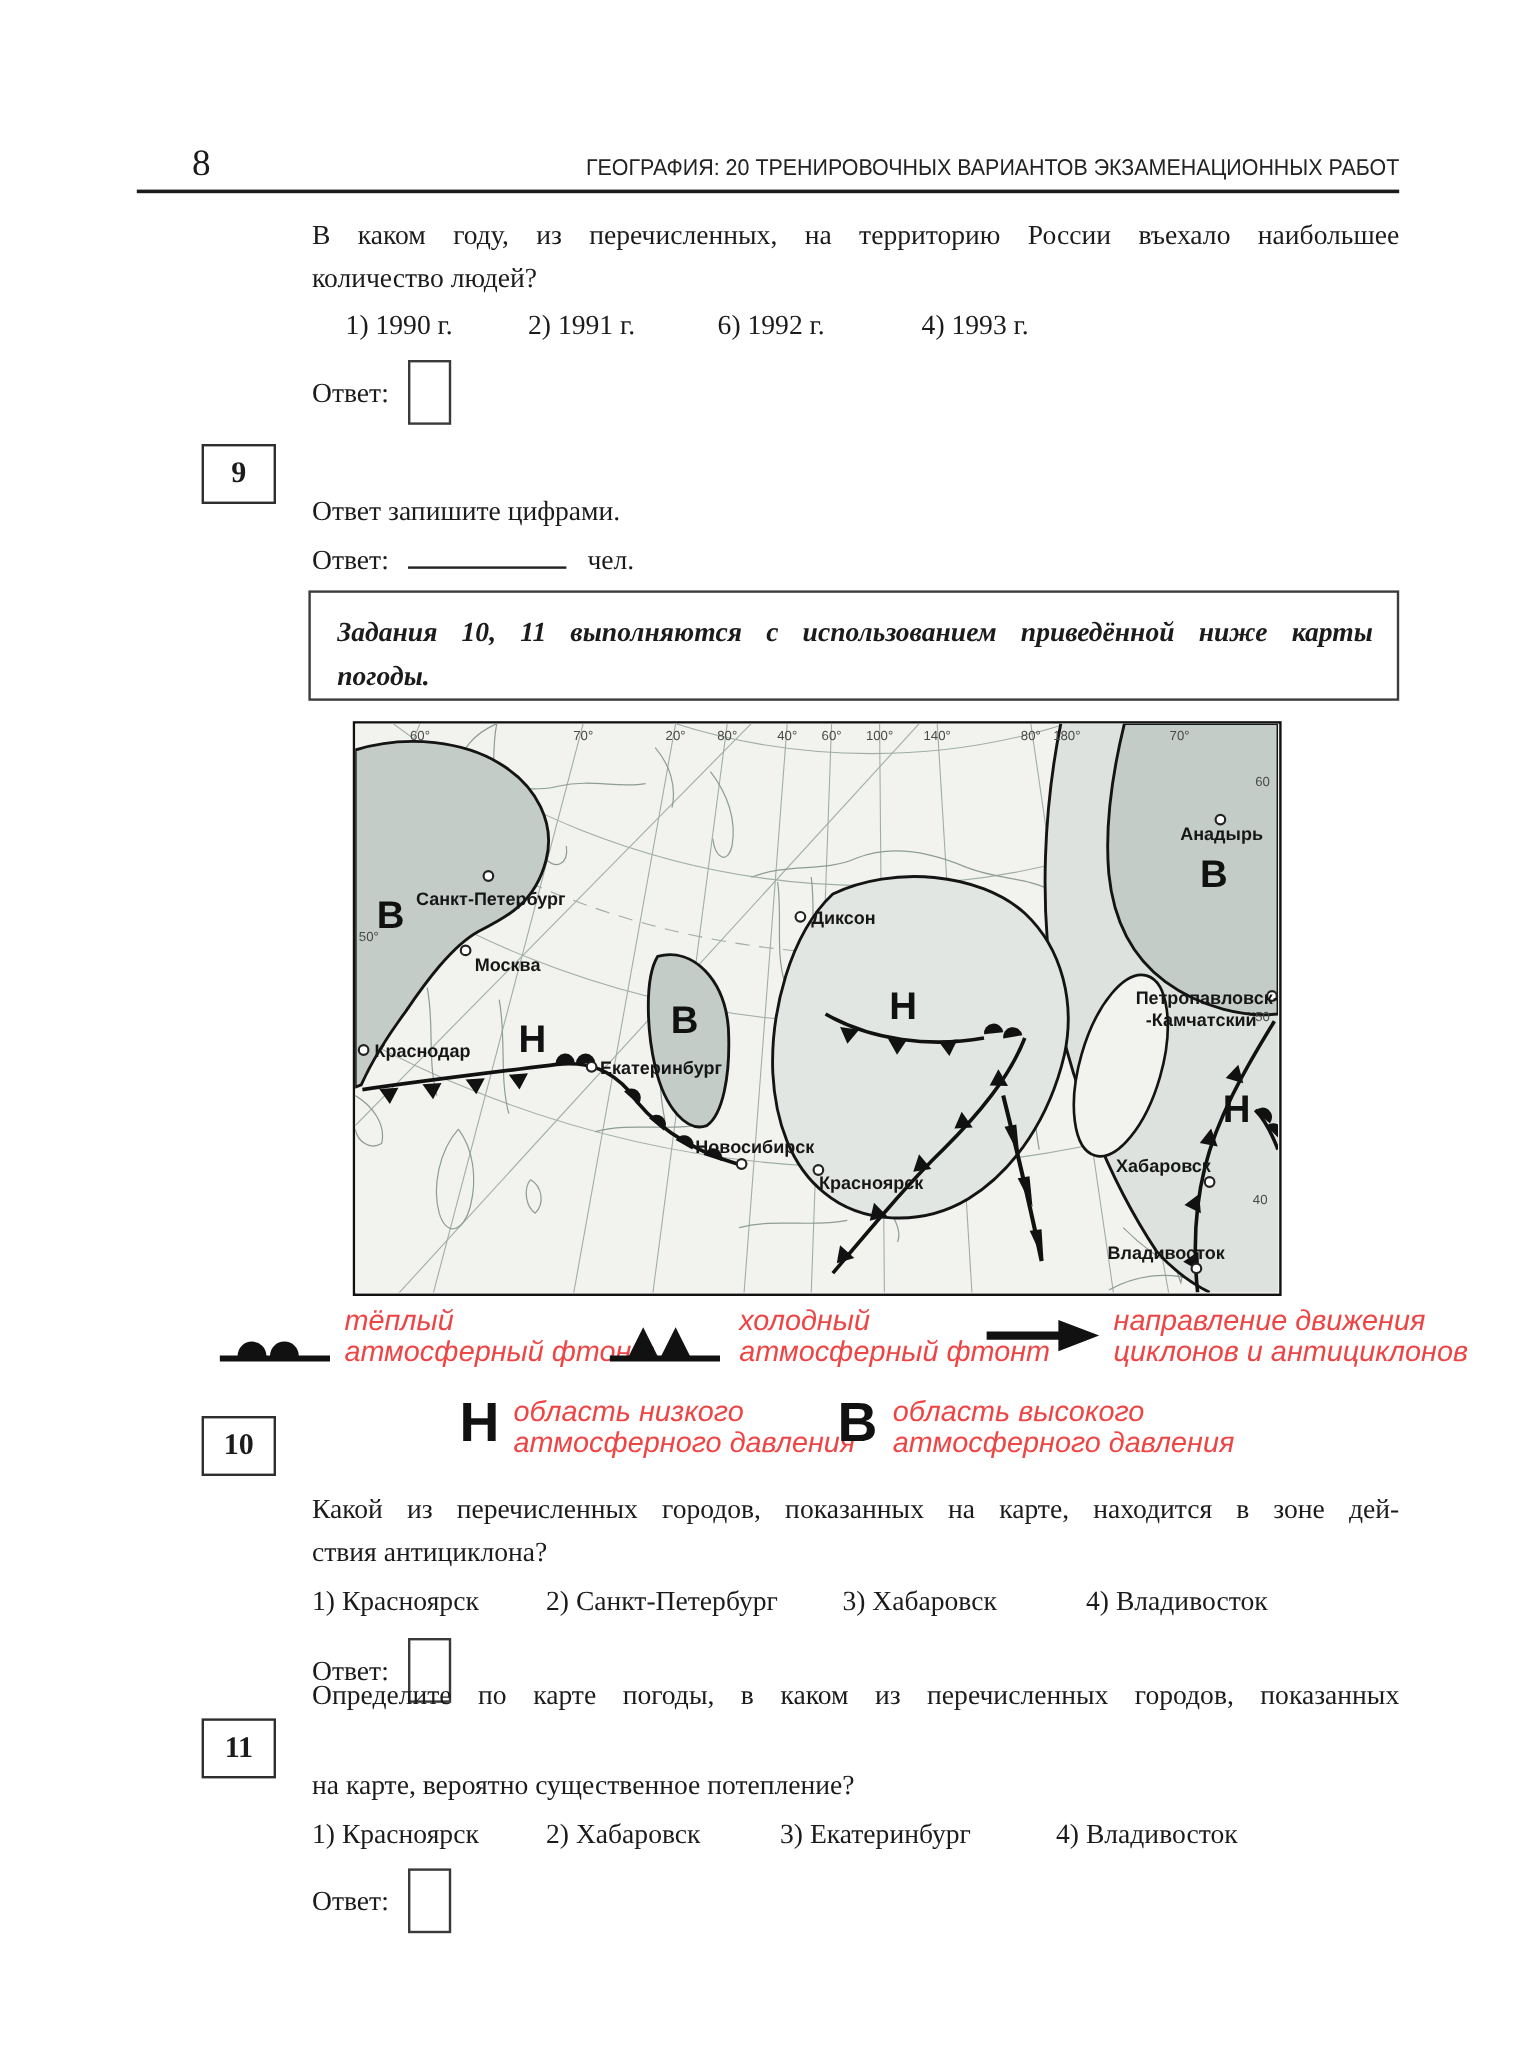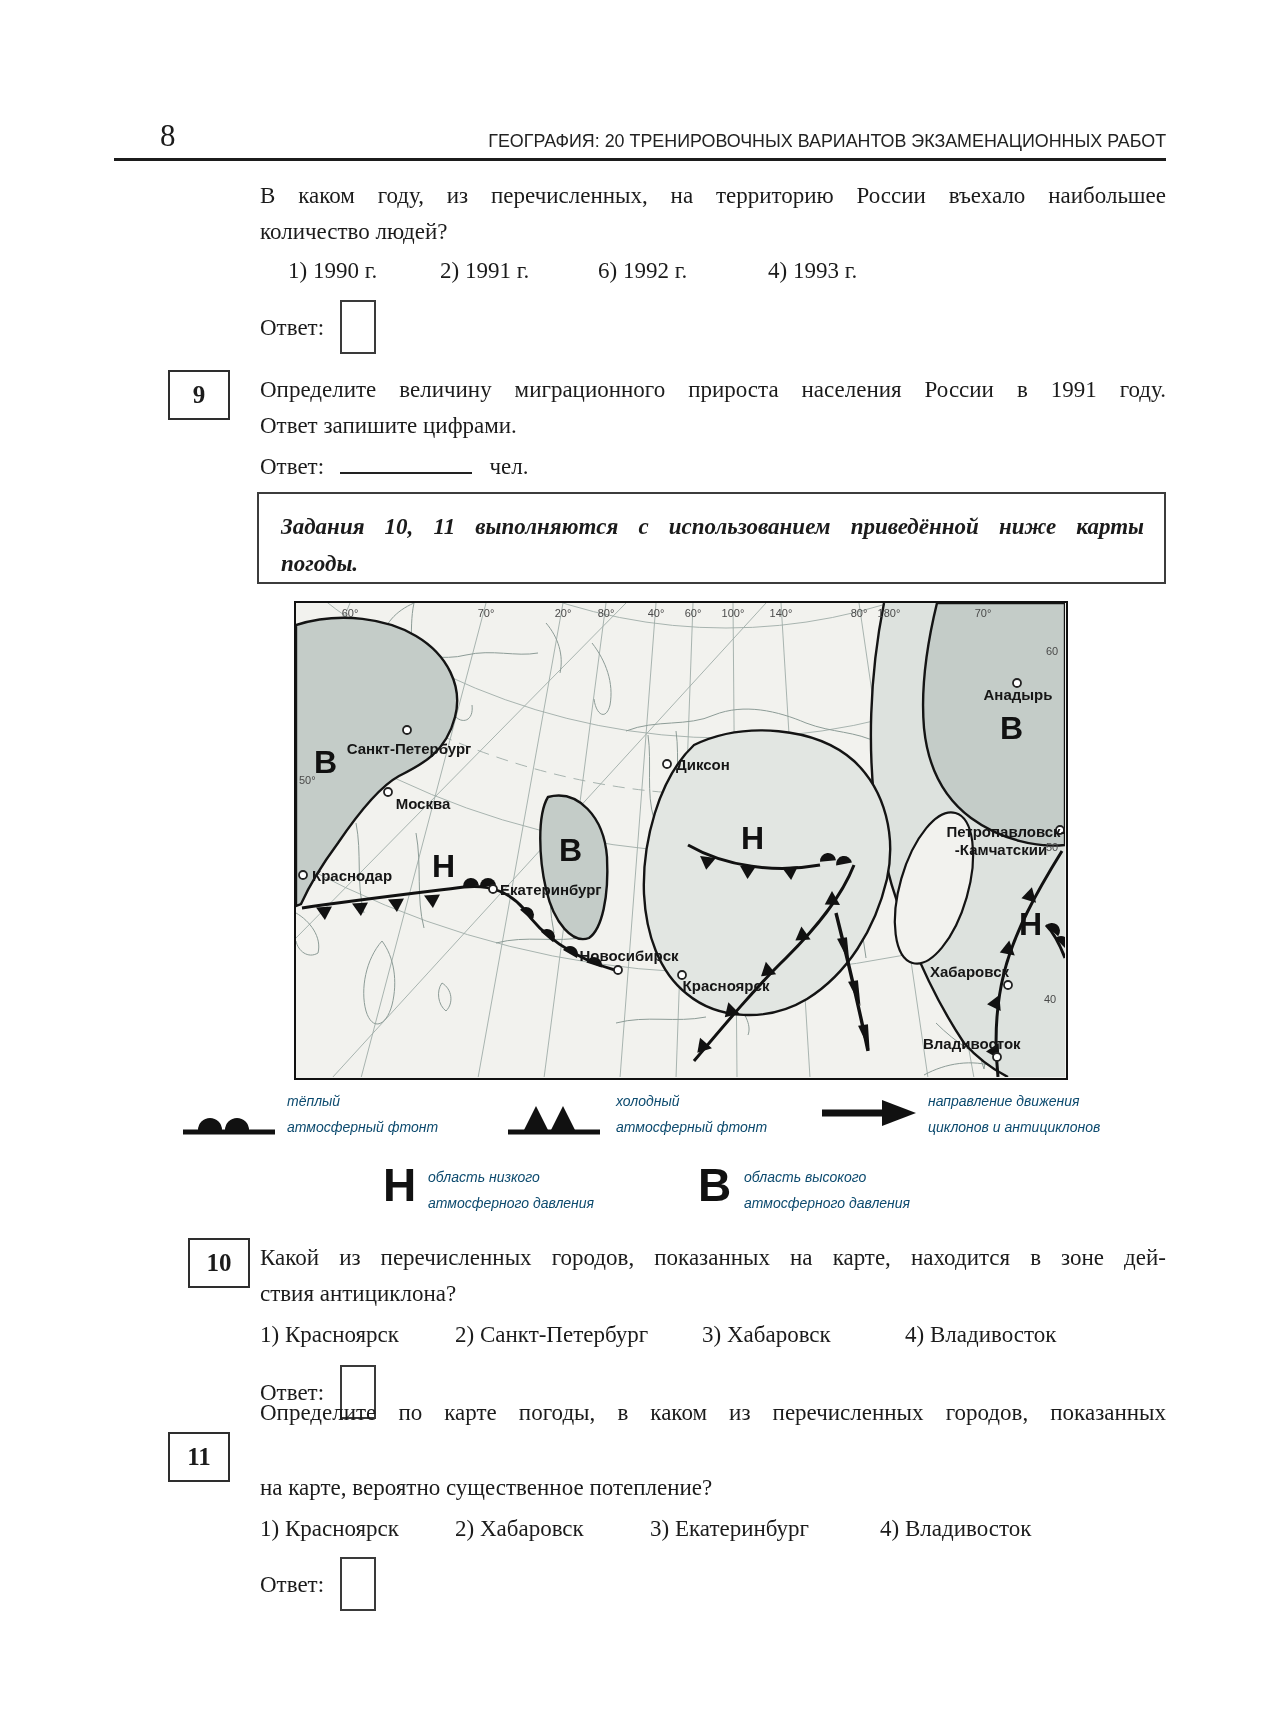--- a/index.html
+++ b/index.html
@@ -20,21 +20,21 @@
   .ansbox{width:32px;height:50px;border:2px solid #3a3a3a;background:#fff;}
   .numbox{left:168px;width:58px;height:46px;border:2px solid #2e2e2e;
           text-align:center;line-height:46px;font-size:25px;font-weight:bold;}
   .blank{display:inline-block;width:132px;border-bottom:2px solid #222;height:20px;}
   
   .notebox{left:257px;top:492px;width:909px;height:92px;border:2px solid #3c3c3c;box-sizing:border-box;
            padding:14px 20px 0 22px;font-size:23px;line-height:37px;font-style:italic;font-weight:bold;}
   
   .mapframe{left:294px;top:601px;width:774px;height:479px;border:2.5px solid #111;box-sizing:border-box;background:#f2f2ee;}
   
-  .leglabel{font-family:"Liberation Sans",sans-serif;font-style:italic;font-size:14px;line-height:26px;color:#0c4a6e;}
+  .leglabel{font-family:"Liberation Sans",sans-serif;font-style:italic;font-size:24px;line-height:26px;color:#ef4444;}
   .legletter{font-family:"Liberation Sans",sans-serif;font-weight:bold;font-size:46px;color:#111;}
 </style>
 </head>
 <body>
 
 <div class="page">
 
   <div class="abs pagenum">8</div>
   <div class="abs headtitle">ГЕОГРАФИЯ: 20 ТРЕНИРОВОЧНЫХ ВАРИАНТОВ ЭКЗАМЕНАЦИОННЫХ РАБОТ</div>
   <div class="abs headrule"></div>
@@ -44,21 +44,20 @@
   <div class="abs optrow" style="top:258px;height:30px;">
     <span class="opt" style="left:0px;margin-left:28px;">1) 1990 г.</span>
     <span class="opt" style="left:180px;">2) 1991 г.</span>
     <span class="opt" style="left:338px;">6) 1992 г.</span>
     <span class="opt" style="left:508px;">4) 1993 г.</span>
   </div>
   <div class="abs anslabel" style="left:260px;top:315px;">Ответ:</div>
   <div class="abs ansbox" style="left:340px;top:300px;"></div>
 
   <div class="abs numbox" style="top:370px;">9</div>
-  <div class="abs qtext just" style="top:372px;">Определите величину миграционного прироста населения России в 1991 году.</div>
   <div class="abs qtext" style="top:408px;">Ответ запишите цифрами.</div>
   <div class="abs" style="left:260px;top:452px;font-size:23px;">
     <span>Ответ:</span>
     <span class="blank" style="margin:0 12px 0 10px;"></span>
     <span>чел.</span>
   </div>
 
   <div class="abs notebox">
     <div class="just">Задания 10, 11 выполняются с использованием приведённой ниже карты</div>
     <div>погоды.</div>
@@ -327,21 +326,21 @@
   <div class="abs leglabel" style="left:428px;top:1164px;">
     <div>область низкого</div>
     <div>атмосферного давления</div>
   </div>
   <div class="abs legletter" style="left:698px;top:1158px;">В</div>
   <div class="abs leglabel" style="left:744px;top:1164px;">
     <div>область высокого</div>
     <div>атмосферного давления</div>
   </div>
 
-  <div class="abs numbox" style="top:1238px;margin-left:20px;">10</div>
+  <div class="abs numbox" style="top:1180px;">10</div>
   <div class="abs qtext just" style="top:1240px;">Какой из перечисленных городов, показанных на карте, находится в зоне дей-</div>
   <div class="abs qtext" style="top:1276px;">ствия антициклона?</div>
   <div class="abs optrow" style="top:1322px;height:30px;">
     <span class="opt" style="left:0px;">1) Красноярск</span>
     <span class="opt" style="left:195px;">2) Санкт-Петербург</span>
     <span class="opt" style="left:442px;">3) Хабаровск</span>
     <span class="opt" style="left:645px;">4) Владивосток</span>
   </div>
   <div class="abs anslabel" style="left:260px;top:1380px;">Ответ:</div>
   <div class="abs ansbox" style="left:340px;top:1365px;"></div>

